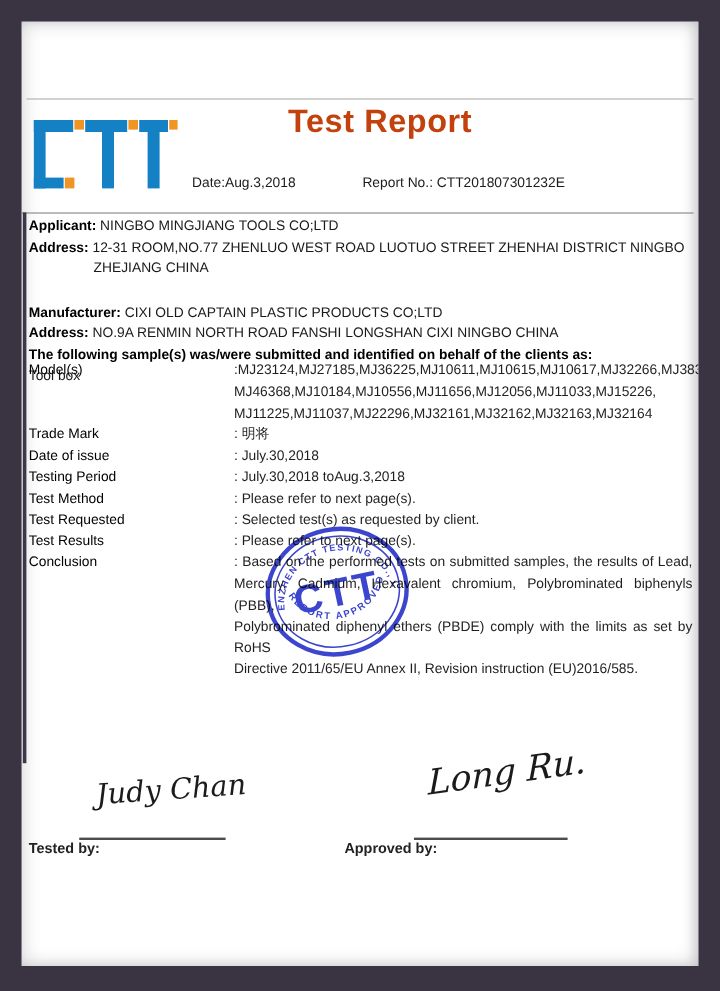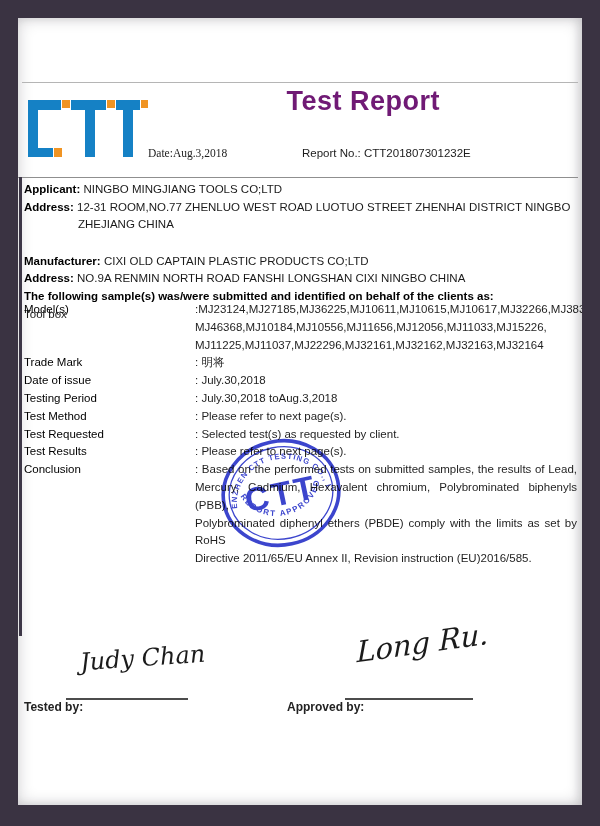--- a/index.html
+++ b/index.html
@@ -11,28 +11,28 @@
   }
   .page{
     position:absolute;left:18px;top:18px;width:564px;height:787px;
     background:#ffffff;
     box-shadow:inset 0 0 16px rgba(20,15,30,.20), inset -4px 0 8px rgba(20,15,30,.10);
     overflow:hidden;
   }
   .abs{position:absolute;}
   
   .title{
-    left:222px;top:68px;width:200px;text-align:right;
-    font-size:27px;font-weight:700;color:#701a75;letter-spacing:.5px;
+    left:222px;top:68px;width:200px;text-align:left;
+    font-size:27px;font-weight:700;color:#c2410c;letter-spacing:.5px;
   }
   .hline-top{left:4px;top:64px;width:556px;height:1px;background:#b5b5b5;}
   .hline-mid{left:0px;top:159px;width:560px;height:1px;background:#8f8f8f;}
   .vline-left{left:1px;top:159px;width:3px;height:459px;background:#3d3747;}
   .meta{top:129px;font-size:11.5px;color:#1c1c1c;}
-  .meta.date{left:130px;font-family:Liberation Serif, serif;}
+  .meta.date{left:142px;}
   .meta.repno{left:284px;}
   
   .parties{left:6px;top:163px;width:552px;font-size:11.5px;color:#1a1a1a;line-height:17.6px;}
   .pline b{font-weight:700;color:#000;}
   .wrap2{padding-left:54px;}
   .gap{margin-top:19px;}
   
   .details{left:6px;top:283px;width:556px;font-size:11.5px;color:#1f1f1f;line-height:17.8px;}
   .drow{display:flex;align-items:flex-start;}
   .dlabel{width:171px;flex:0 0 171px;font-weight:400;color:#000;}

